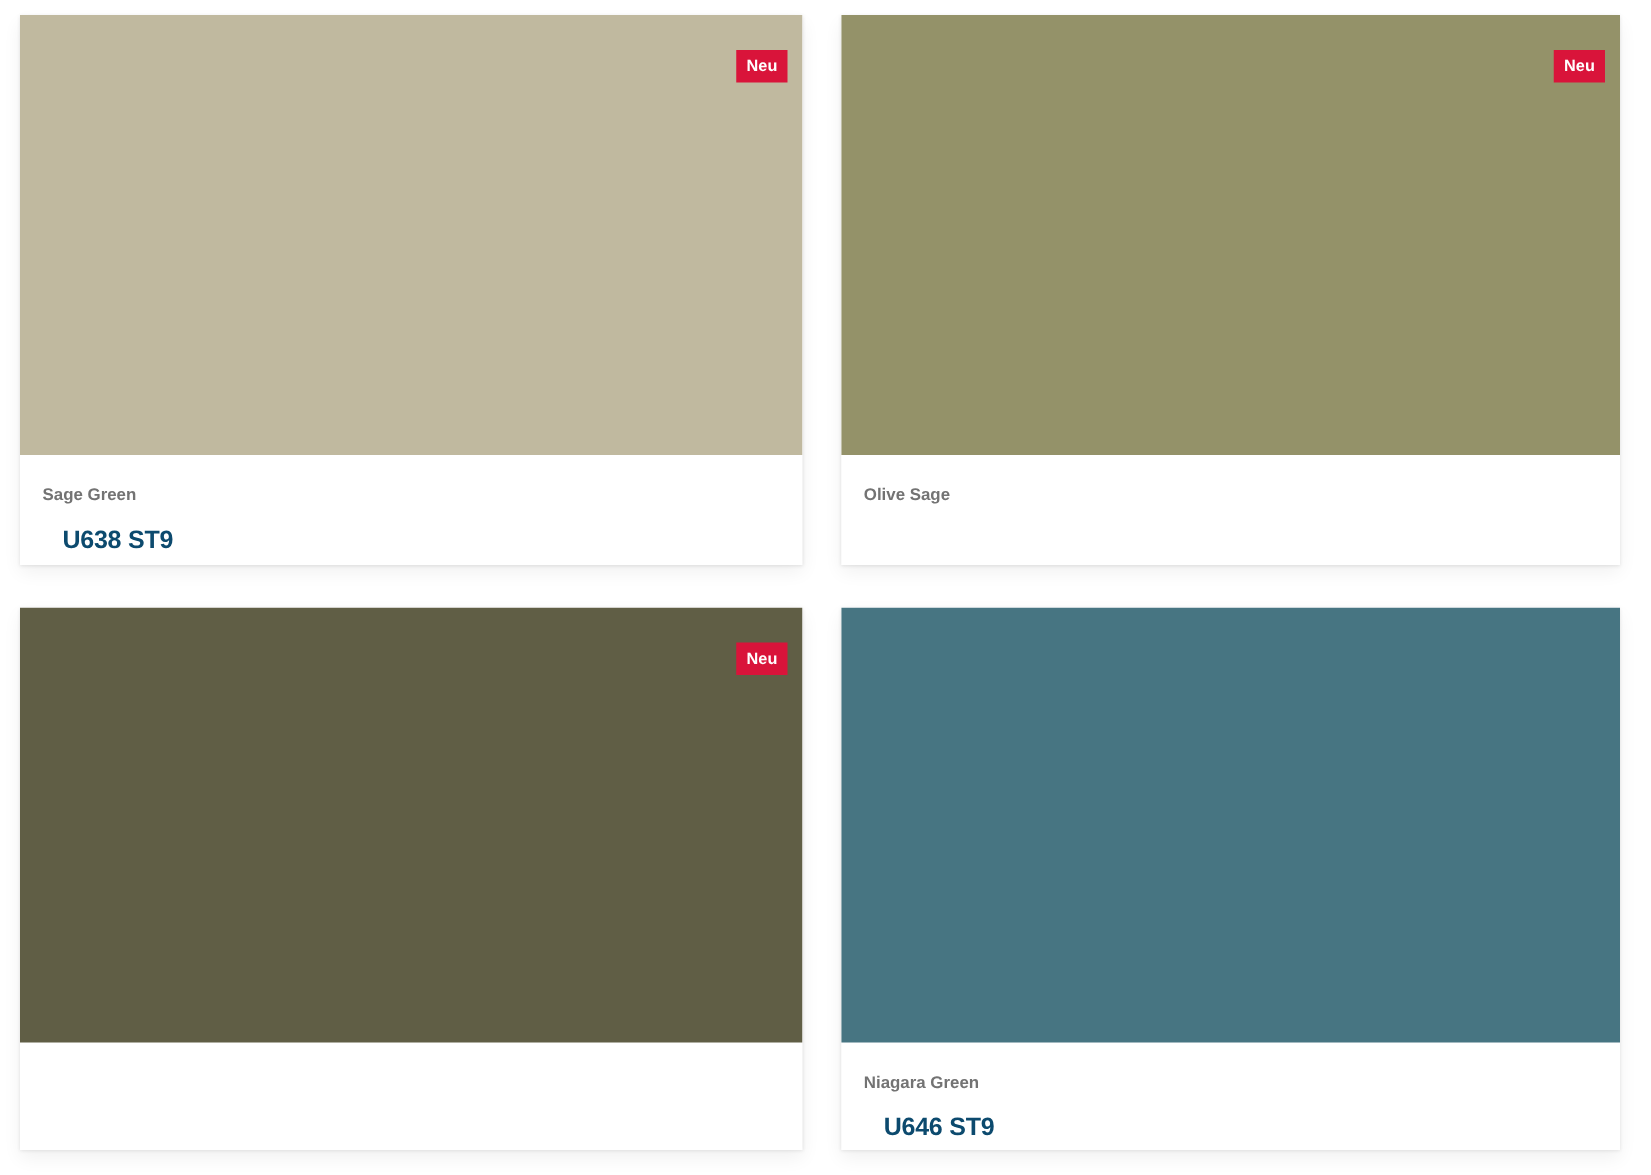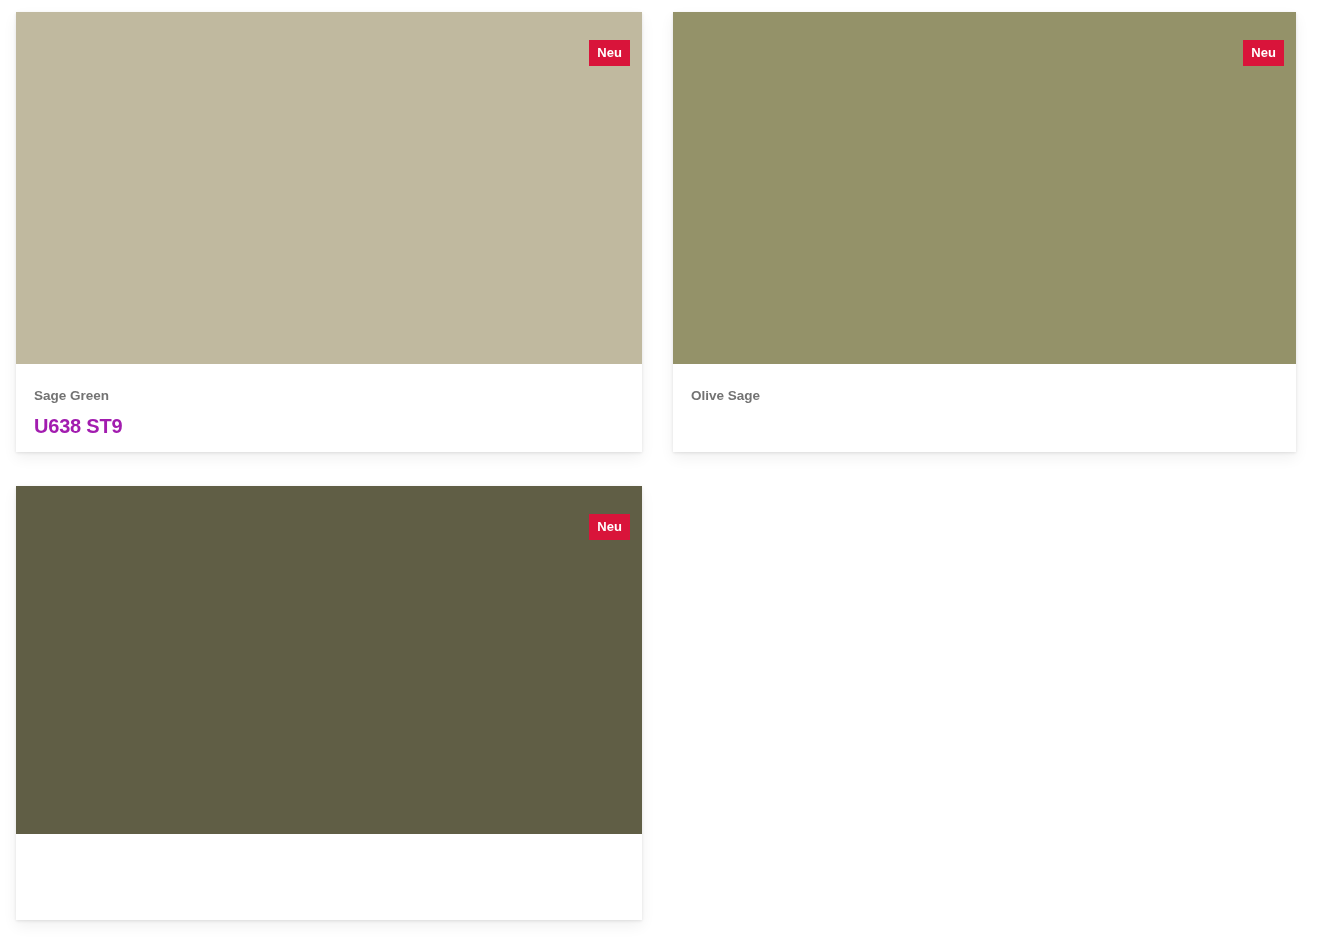--- a/index.html
+++ b/index.html
@@ -69,24 +69,24 @@
   .color-name {
     font-size: 13.5px;
     color: #737373;
     line-height: 1.2;
     margin: 0 0 10px 0;
     font-weight: 700;
   }
 
   .color-code {
     font-size: 20px;
-    color: #a21caf;
+    color: #0c4a6e;
     font-weight: 700;
     line-height: 1.2;
-    margin: 0;
+    margin: 16px;
     letter-spacing: -0.2px;
   }
 </style>
 </head>
 <body>
 
 <div id="decor-grid">
 
   <div class="card pos-0">
     <div class="swatch" style="background-color: rgb(192, 185, 159);">
@@ -108,14 +108,23 @@
   </div>
 
   <div class="card pos-2">
     <div class="swatch" style="background-color: rgb(96, 94, 69);">
       <span class="badge" style="background-color: rgb(217, 20, 58); color: rgb(255, 255, 255);">Neu</span>
     </div>
     <div class="card-info">
     </div>
   </div>
 
+  <div class="card pos-3">
+    <div class="swatch" style="background-color: rgb(71, 117, 130);">
+      
+    </div>
+    <div class="card-info">
+      <p class="color-name">Niagara Green</p>
+      <p class="color-code">U646 ST9</p>
+    </div>
+  </div>
 
 </div>
 
 </body></html>

